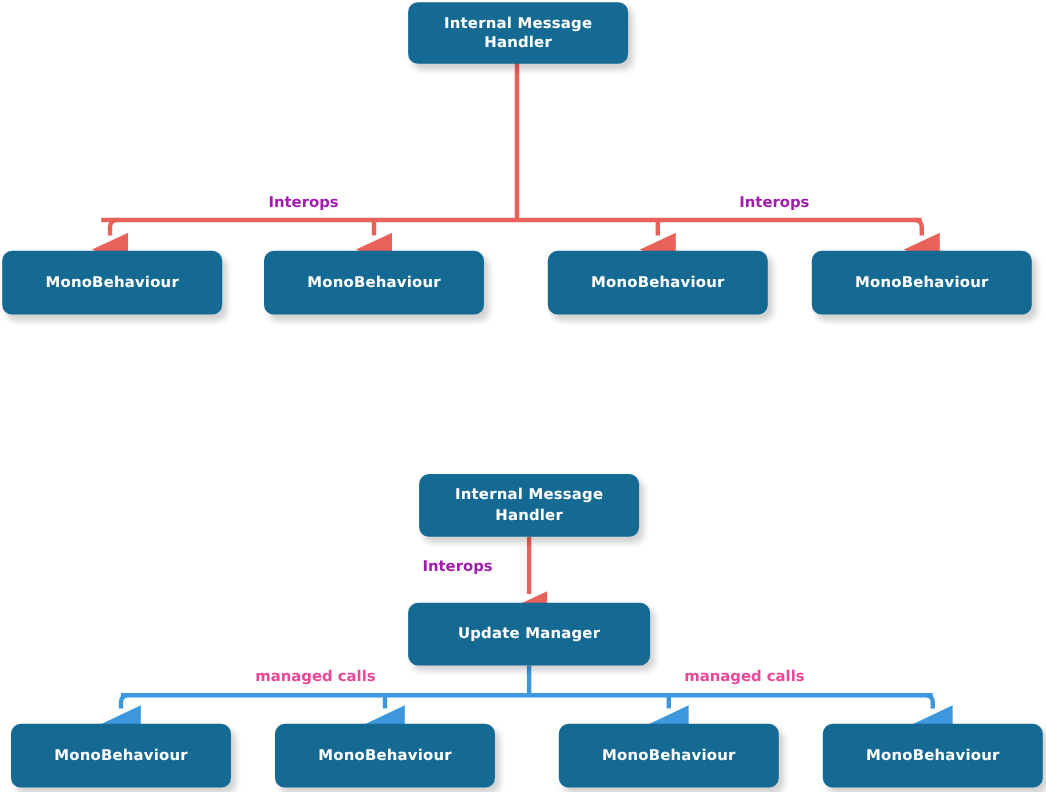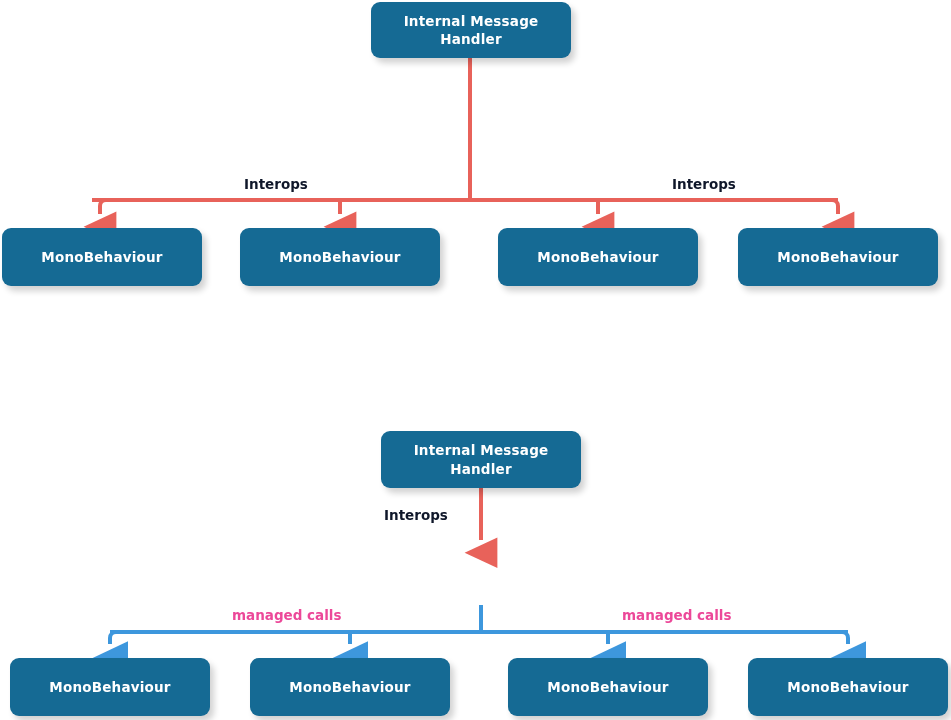--- a/index.html
+++ b/index.html
@@ -31,21 +31,21 @@
   .wires{position:absolute;left:0;top:0;width:951px;height:720px;z-index:1;}
 
   
   .elabel{
     position:absolute;
     font-size:13.5px;
     font-weight:bold;
     white-space:nowrap;
     z-index:4;
   }
-  .elabel.red{color:#0f172a;}
+  .elabel.red{color:#a21caf;}
   .elabel.blue{color:#ec4899;}
 </style>
 </head>
 <body>
 
 <div class="stage">
 
   <svg class="wires" viewBox="0 0 951 720" width="951" height="720">
     <defs>
       <marker id="redArrow" markerWidth="9" markerHeight="9" refX="1.2" refY="4.5" orient="auto" markerUnits="strokeWidth">
@@ -132,20 +132,23 @@
 
   <div class="node" style="left:381px;top:431px;width:200px;height:57px;">
     <span class="lbl">Internal Message
 Handler</span>
   </div>
 
   <div class="elabel red" style="left:384px;top:507px;">
     <span>Interops</span>
   </div>
 
+  <div class="node" style="left:371px;top:548px;width:220px;height:57px;">
+    <span class="lbl">Update Manager</span>
+  </div>
 
   <div class="elabel blue" style="left:232px;top:607px;">
     <span>managed calls</span>
   </div>
   <div class="elabel blue" style="left:622px;top:607px;">
     <span>managed calls</span>
   </div>
 
   <div class="node" style="left:10px;top:658px;width:200px;height:58px;">
     <span class="lbl">MonoBehaviour</span>

